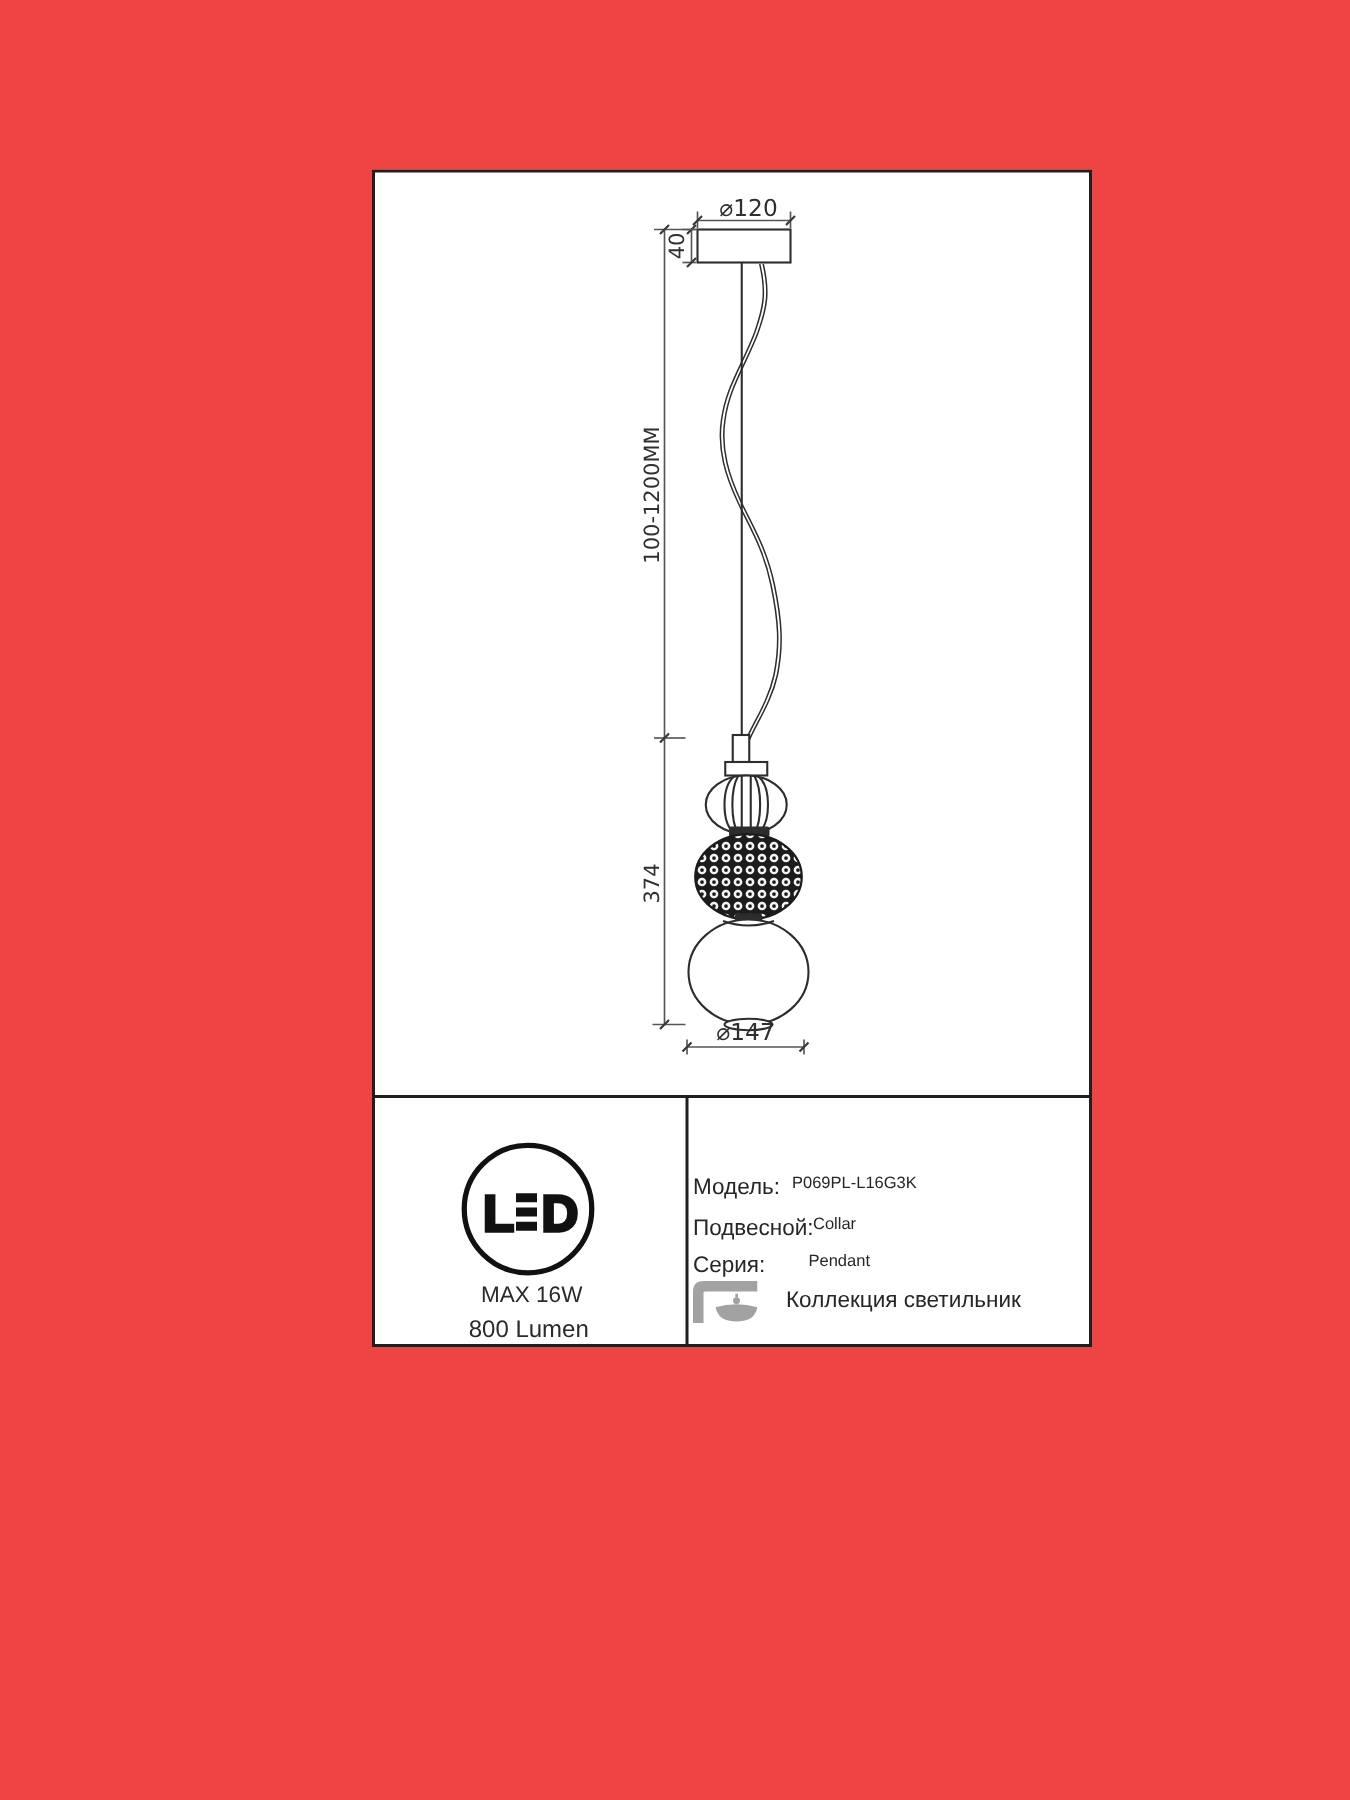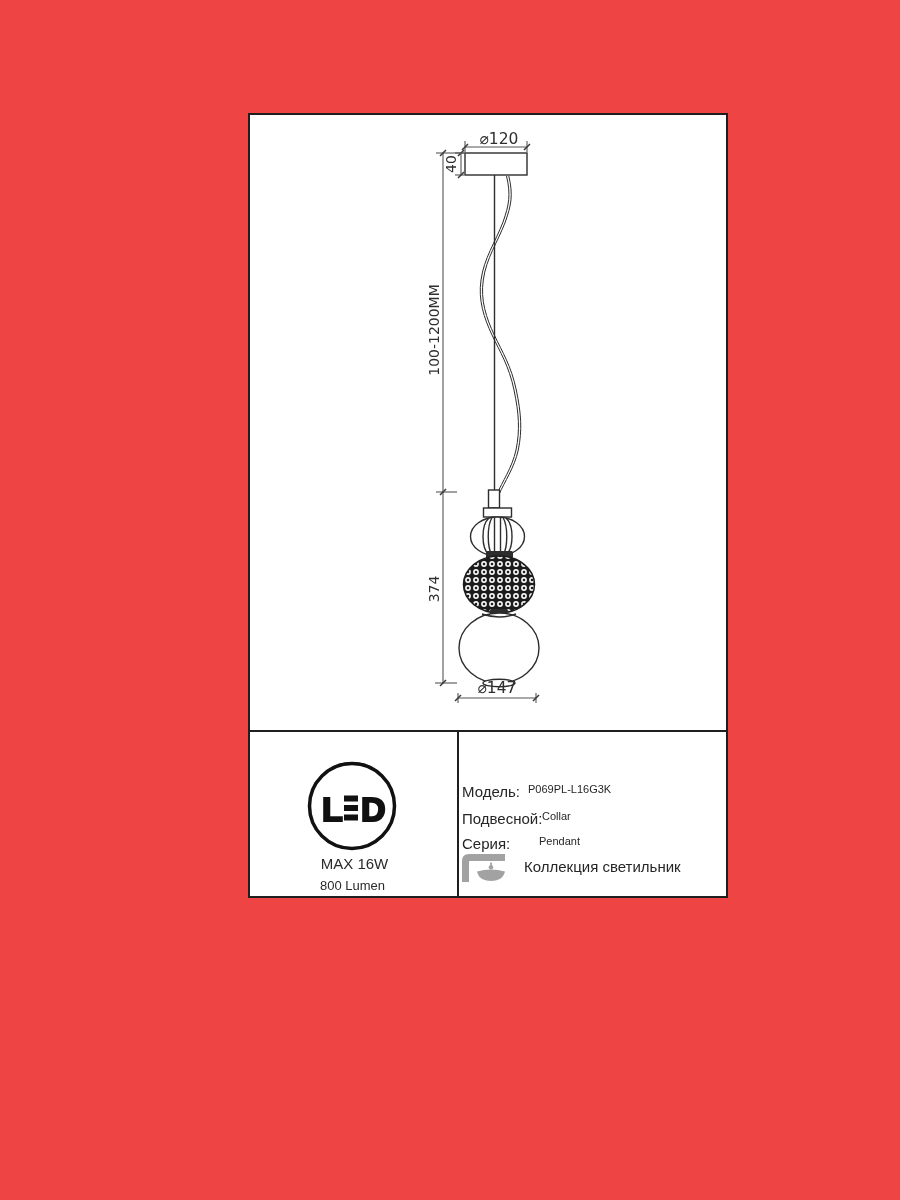--- a/index.html
+++ b/index.html
@@ -9,21 +9,21 @@
         box-sizing:border-box;border:2px solid #1f1f1f;background:#fff;}
   .divider-h{position:absolute;left:248px;top:730px;width:480px;height:2px;background:#1f1f1f;}
   .divider-v{position:absolute;left:457px;top:730px;width:2px;height:168px;background:#1f1f1f;}
   .drawing-svg{position:absolute;left:248px;top:113px;width:480px;height:618px;}
   .cell-left{position:absolute;left:248px;top:732px;width:209px;height:166px;}
   .cell-right{position:absolute;left:442px;top:732px;width:267px;height:166px;margin-top:36px;}
   .led-logo{position:absolute;left:56px;top:26px;width:96px;height:96px;}
   .power-line{position:absolute;left:0;top:123px;width:213px;text-align:center;
         font-size:15px;color:#2a2a2a;}
   .lumen-line{position:absolute;left:0;top:146px;width:209px;text-align:center;
-        font-size:13px;color:#2a2a2a;}
+        font-size:16px;color:#2a2a2a;}
   .spec-label{position:absolute;left:20px;font-size:15px;color:#262626;}
   .spec-value{position:absolute;font-size:11px;color:#262626;}
   .row1{top:15px;} .row2{top:42px;} .row3{top:67px;text-align:center;}
   .val1{left:86px;top:15px;} .val2{left:100px;top:42px;} .val3{left:97px;top:67px;}
   .type-icon{position:absolute;left:20px;top:83px;width:43px;height:31px;}
   .type-text{position:absolute;left:82px;top:90px;font-size:15px;color:#262626;}
   .dim-text{font-family:"DejaVu Sans",sans-serif;fill:#2f2f2f;}
   .obj{stroke:#2d2d2d;fill:none;stroke-width:1.4;}
   .objfill{stroke:#2d2d2d;fill:#ffffff;stroke-width:1.4;}
   .dim{stroke:#555555;fill:none;stroke-width:1.1;}

